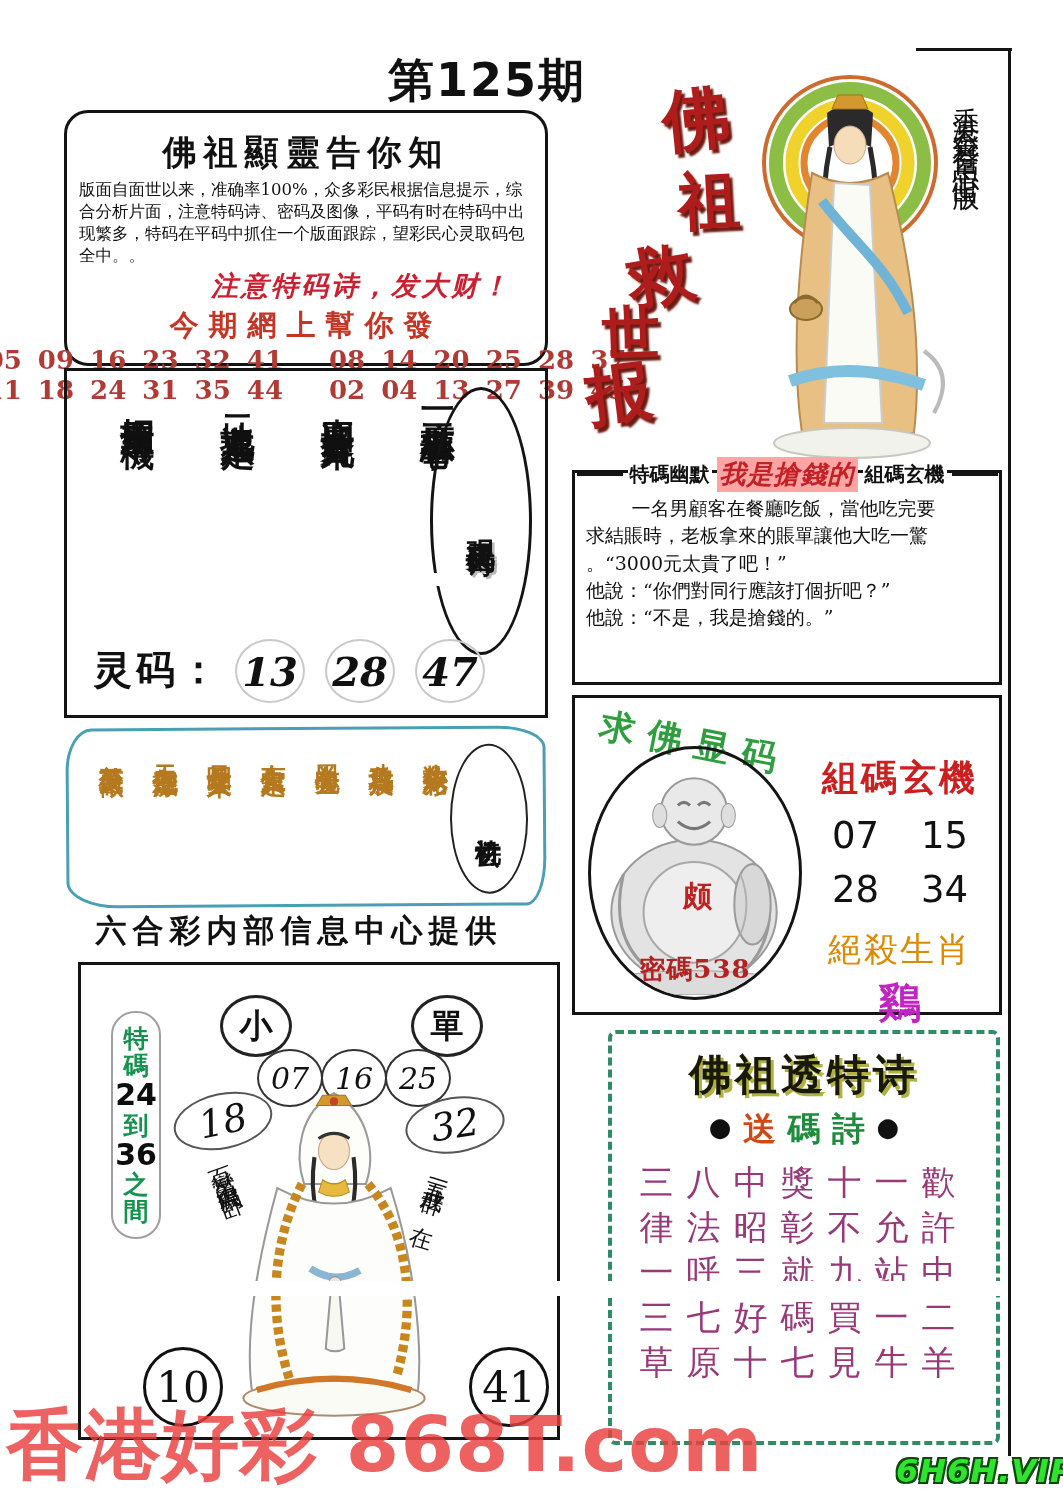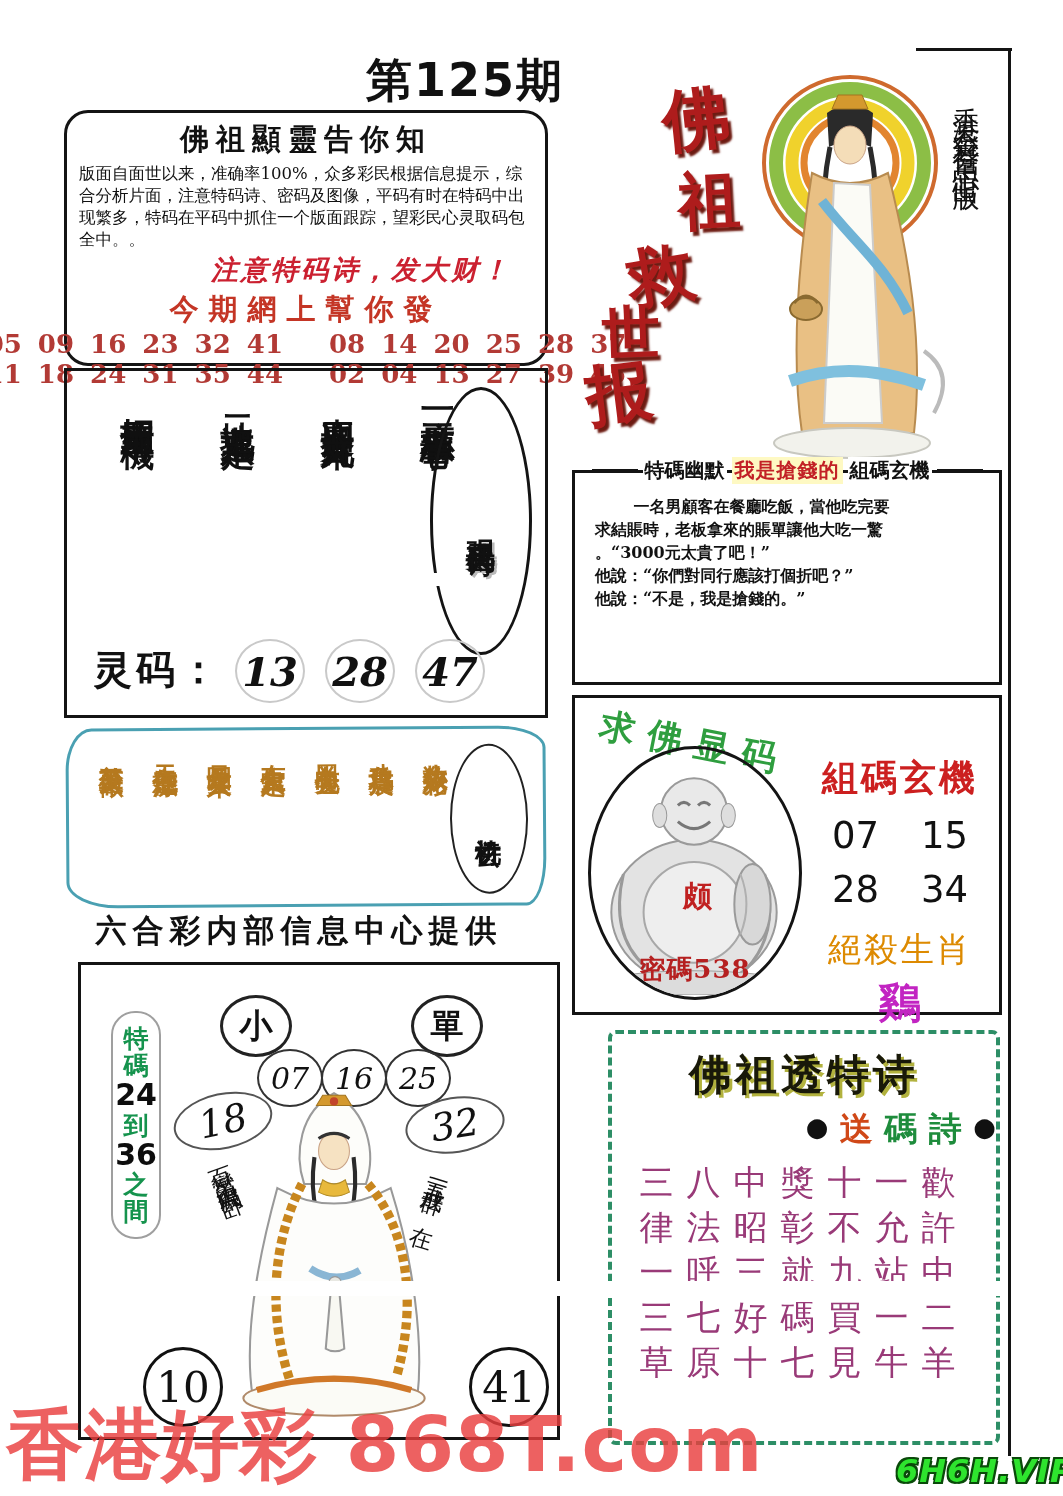--- a/index.html
+++ b/index.html
@@ -1,23 +1,23 @@
 <!DOCTYPE html>
 <html><head>
 <meta charset="utf-8">
 <style>
   html,body{margin:0;padding:0;}
   body{width:1063px;height:1496px;position:relative;background:#fff;overflow:hidden;
        font-family:"DejaVu Serif","Liberation Serif",serif;color:#111;}
   .abs{position:absolute;}
-  .ctr{text-align:left;}
+  .ctr{text-align:right;}
   
   #issue{left:366px;top:50px;width:220px;font-size:46px;font-weight:bold;font-family:"DejaVu Sans","Liberation Sans",sans-serif;letter-spacing:2px;}
   #ann{left:64px;top:110px;width:484px;height:256px;border:3.5px solid #141414;border-radius:24px;box-sizing:border-box;}
-  #ann-title{margin-top:7px;font-size:29px;font-weight:bold;letter-spacing:7px;text-align:center;font-family:Liberation Serif, serif;}
+  #ann-title{margin-top:17px;font-size:34px;font-weight:bold;letter-spacing:7px;text-align:center;font-family:Liberation Serif, serif;}
   #ann-body{padding:3px 13px 0 12px;font-size:16.5px;line-height:1.33;font-weight:500;}
   #ann-wish{margin-top:1px;padding-right:34px;text-align:right;color:#cb2030;font-size:27px;font-weight:bold;font-style:italic;letter-spacing:3px;}
   #ann-slogan{margin-top:2px;text-align:center;color:#c43525;font-size:29px;font-weight:bold;letter-spacing:10px;}
   .numrow{display:flex;justify-content:center;gap:46px;color:#b23a35;font-size:26px;font-weight:bold;line-height:1.15;}
   .numrow span{word-spacing:7px;white-space:nowrap;}
   
   #lingma{left:64px;top:368px;width:484px;height:350px;border:3.5px solid #141414;box-sizing:border-box;}
   .vcol{position:absolute;writing-mode:vertical-rl;text-orientation:upright;font-weight:bold;white-space:nowrap;}
   .lm-col{top:20px;font-size:34px;letter-spacing:3px;color:#101010;}
   #lm-oval{right:13px;top:16px;width:96px;height:262px;border:3px solid #141414;border-radius:50%;
@@ -49,38 +49,38 @@
   
   .mast{position:absolute;color:#ae1c1c;font-weight:bold;text-shadow:3px 4px 2px #6d1b12;line-height:1;}
   #pubtext{left:948px;top:86px;writing-mode:vertical-rl;text-orientation:upright;font-size:27px;letter-spacing:7px;}
   #frame-h{left:916px;top:48px;width:96px;border-top:3px solid #141414;}
   #frame-v{left:1008px;top:48px;height:1408px;border-left:3px solid #141414;}
   
   #joke{left:572px;top:470px;width:430px;height:215px;border:3.5px solid #141414;box-sizing:border-box;}
   #joke-head{position:absolute;left:0;right:0;top:-16px;display:flex;align-items:center;justify-content:center;gap:5px;}
   #joke-head .hline{height:3px;background:#141414;width:46px;}
   #joke-head .lab{background:#fff;font-size:20px;font-weight:bold;padding:0 2px;}
-  #joke-head .hl{background:#fef9c3;color:#c22126;font-size:20px;font-weight:bold;padding:0 3px;letter-spacing:1px;}
-  #joke-body{padding:22px 10px 0 20px;font-size:16px;line-height:1.44;font-weight:700;}
+  #joke-head .hl{background:#fca5a5;color:#c22126;font-size:26px;font-weight:bold;font-style:italic;padding:0 3px;letter-spacing:1px;}
+  #joke-body{padding:22px 10px 0 11px;font-size:19px;line-height:1.44;font-weight:400;}
   #joke-body .ind{text-indent:2.4em;}
   
   #bud{left:572px;top:695px;width:430px;height:320px;border:3.5px solid #141414;box-sizing:border-box;}
   #bud-title{left:30px;top:4px;font-size:35px;font-weight:bold;color:#2f9e3f;letter-spacing:13px;transform:rotate(11deg);transform-origin:left top;white-space:nowrap;}
   #bud-ell{left:13px;top:48px;width:208px;height:248px;border:3px solid #141414;border-radius:50%;overflow:hidden;}
   #bud-belly{left:92px;top:128px;color:#c02020;font-size:29px;font-weight:bold;}
   #bud-code{left:0;right:0;bottom:10px;text-align:center;color:#b52020;font-size:26px;font-weight:bold;letter-spacing:1px;}
   #bud-right{left:232px;top:56px;width:186px;text-align:center;}
   #bud-zuma{color:#cc1f1f;font-size:36px;font-weight:bold;letter-spacing:3px;white-space:nowrap;}
   .bud-nrow{margin-top:11px;display:flex;justify-content:center;gap:42px;font-size:37px;font-family:"DejaVu Sans","Liberation Sans",sans-serif;}
   #bud-jue{margin-top:16px;color:#dd8a00;font-size:34px;font-weight:normal;letter-spacing:2px;white-space:nowrap;}
   #bud-zod{margin-top:2px;color:#c224c2;font-size:42px;font-weight:bold;}
   
   #toute{left:608px;top:1030px;width:392px;height:415px;border:4px dashed #2d8e66;border-radius:8px;box-sizing:border-box;}
   #tt-title{margin-top:13px;text-align:center;font-size:42px;font-weight:bold;letter-spacing:4px;color:#191909;text-shadow:3px 3px 0 #b2b23e;}
-  #tt-sub{margin-top:4px;text-align:right;font-size:33px;font-weight:bold;}
+  #tt-sub{margin-top:4px;text-align:center;font-size:33px;font-weight:bold;}
   #tt-sub .dot{color:#111;font-size:26px;vertical-align:4px;}
   #tt-sub .r{color:#d04818;}
   #tt-sub .gr{color:#1e8c3c;}
   .tt-row{text-align:center;font-size:34px;font-weight:500;color:#993a78;letter-spacing:13px;line-height:45px;white-space:nowrap;}
   #tt-rows{margin-top:8px;}
   
   .stripe{position:absolute;background:#ffffff;z-index:40;}
   #wm{left:6px;top:1394px;z-index:80;font-family:"DejaVu Sans","Liberation Sans",sans-serif;
       font-size:77px;font-weight:bold;color:rgba(233,62,62,.82);white-space:nowrap;letter-spacing:1px;}
   #badge{left:896px;top:1452px;z-index:81;font-family:"DejaVu Sans","Liberation Sans",sans-serif;

